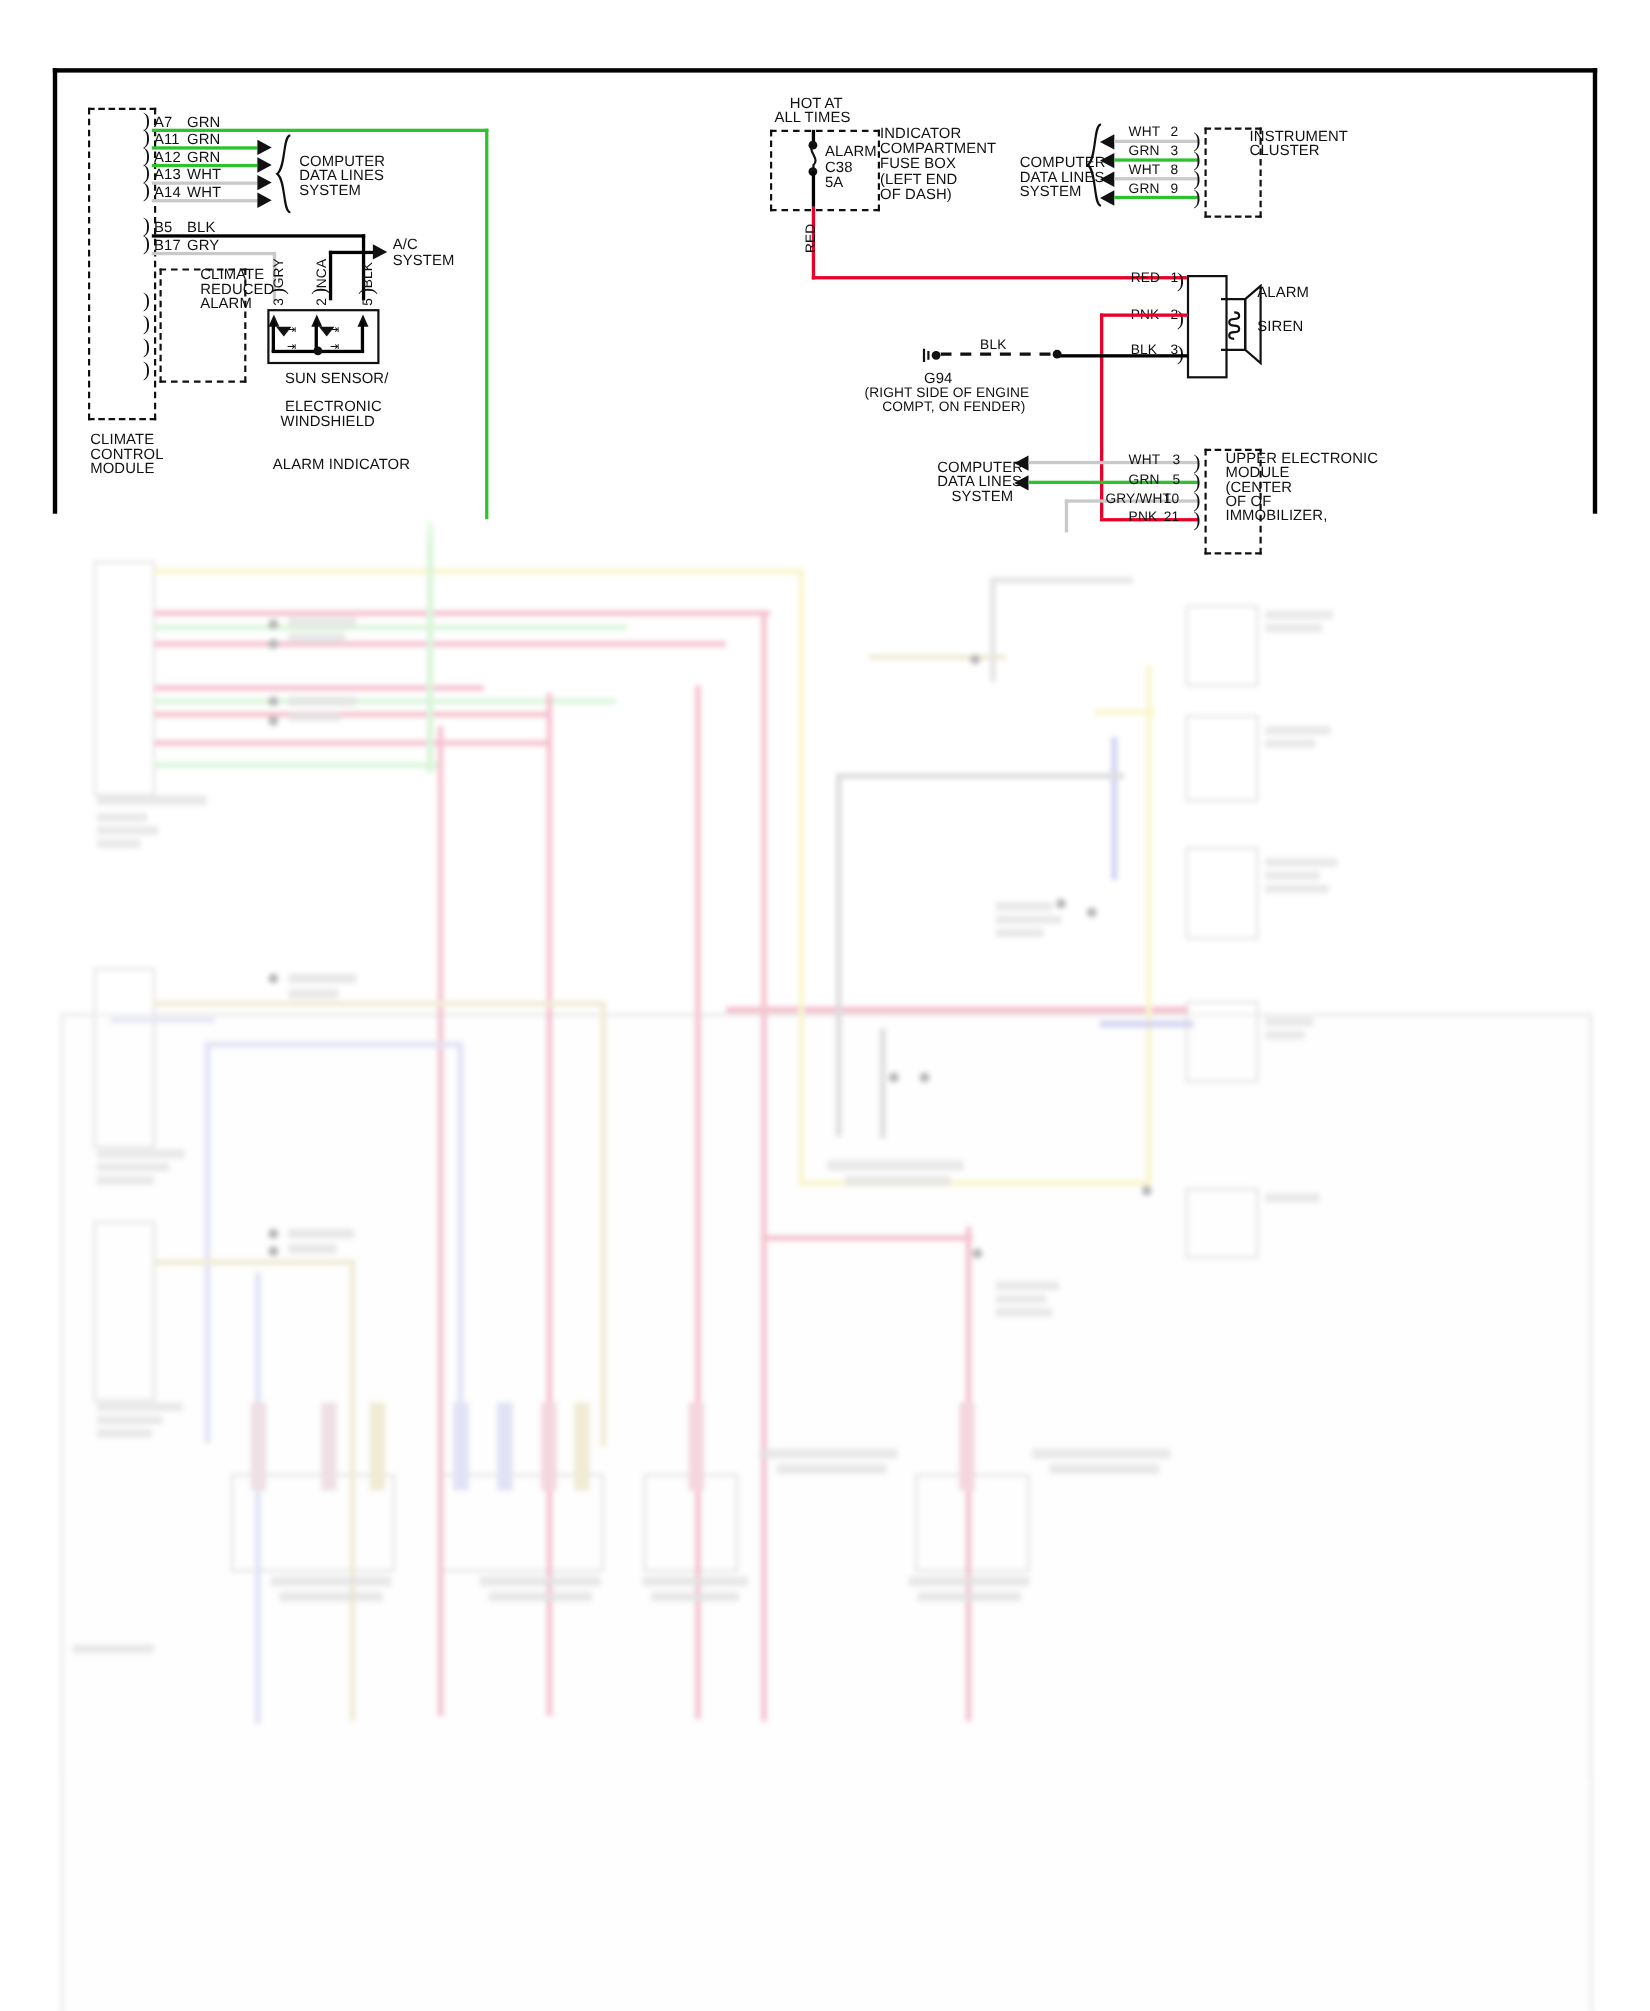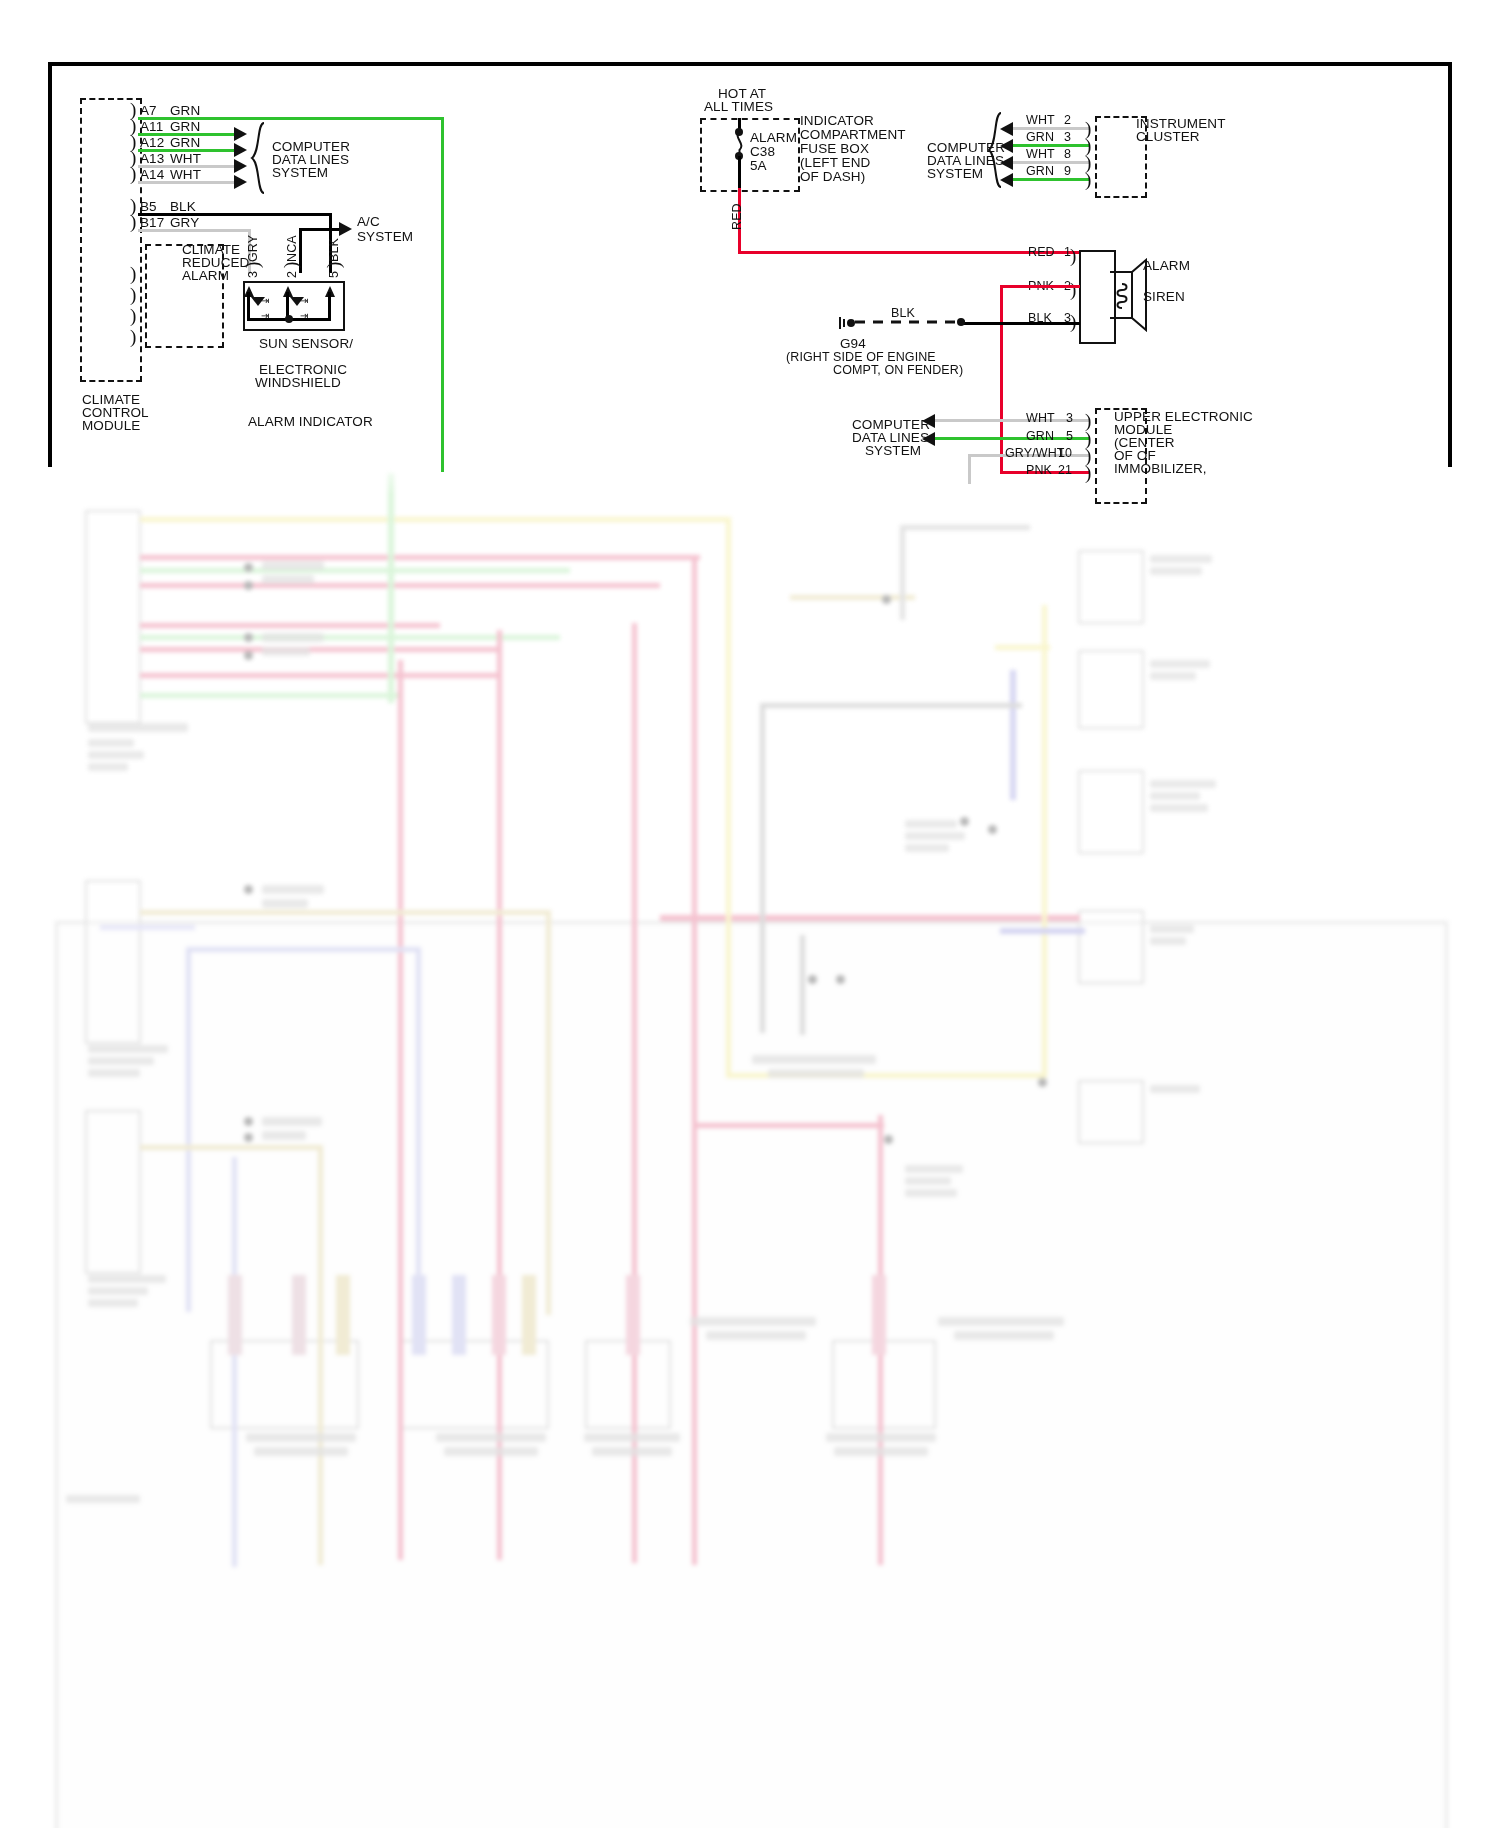--- a/index.html
+++ b/index.html
@@ -395,21 +395,21 @@
     <line x1="6" y1="5" x2="6" y2="13" stroke="#111" stroke-width="2"></line>
   </svg>
   <div class="dot" style="left:847px;top:319px;"></div>
   <svg class="abs" style="left:855px;top:318px;" width="110" height="8" viewBox="0 0 110 8">
     <line x1="0" y1="4" x2="110" y2="4" stroke="#111" stroke-width="3" stroke-dasharray="10,8"></line>
   </svg>
   <div class="dot" style="left:957px;top:318px;"></div>
   <div class="txt sm" style="left:891px;top:306px;">BLK</div>
   <div class="txt" style="left:840px;top:336px;">G94</div>
   <div class="txt sm" style="left:786px;top:350px;">(RIGHT SIDE OF ENGINE</div>
-  <div class="txt sm" style="left:802px;top:363px;margin-left:31px;">COMPT, ON FENDER)</div>
+  <div class="txt sm" style="left:802px;top:363px;">COMPT, ON FENDER)</div>
 
   <div class="txt" style="left:852px;top:417px;">COMPUTER</div>
   <div class="txt" style="left:852px;top:430px;">DATA LINES</div>
   <div class="txt" style="left:865px;top:443px;">SYSTEM</div>
 
   <div class="arrowL" style="left:922px;top:414px;"></div>
   <div class="wire h wht" style="left:935px;top:419px;width:155px;"></div>
   <div class="arrowL" style="left:922px;top:432px;"></div>
   <div class="wire h grn" style="left:935px;top:437px;width:155px;"></div>
 

